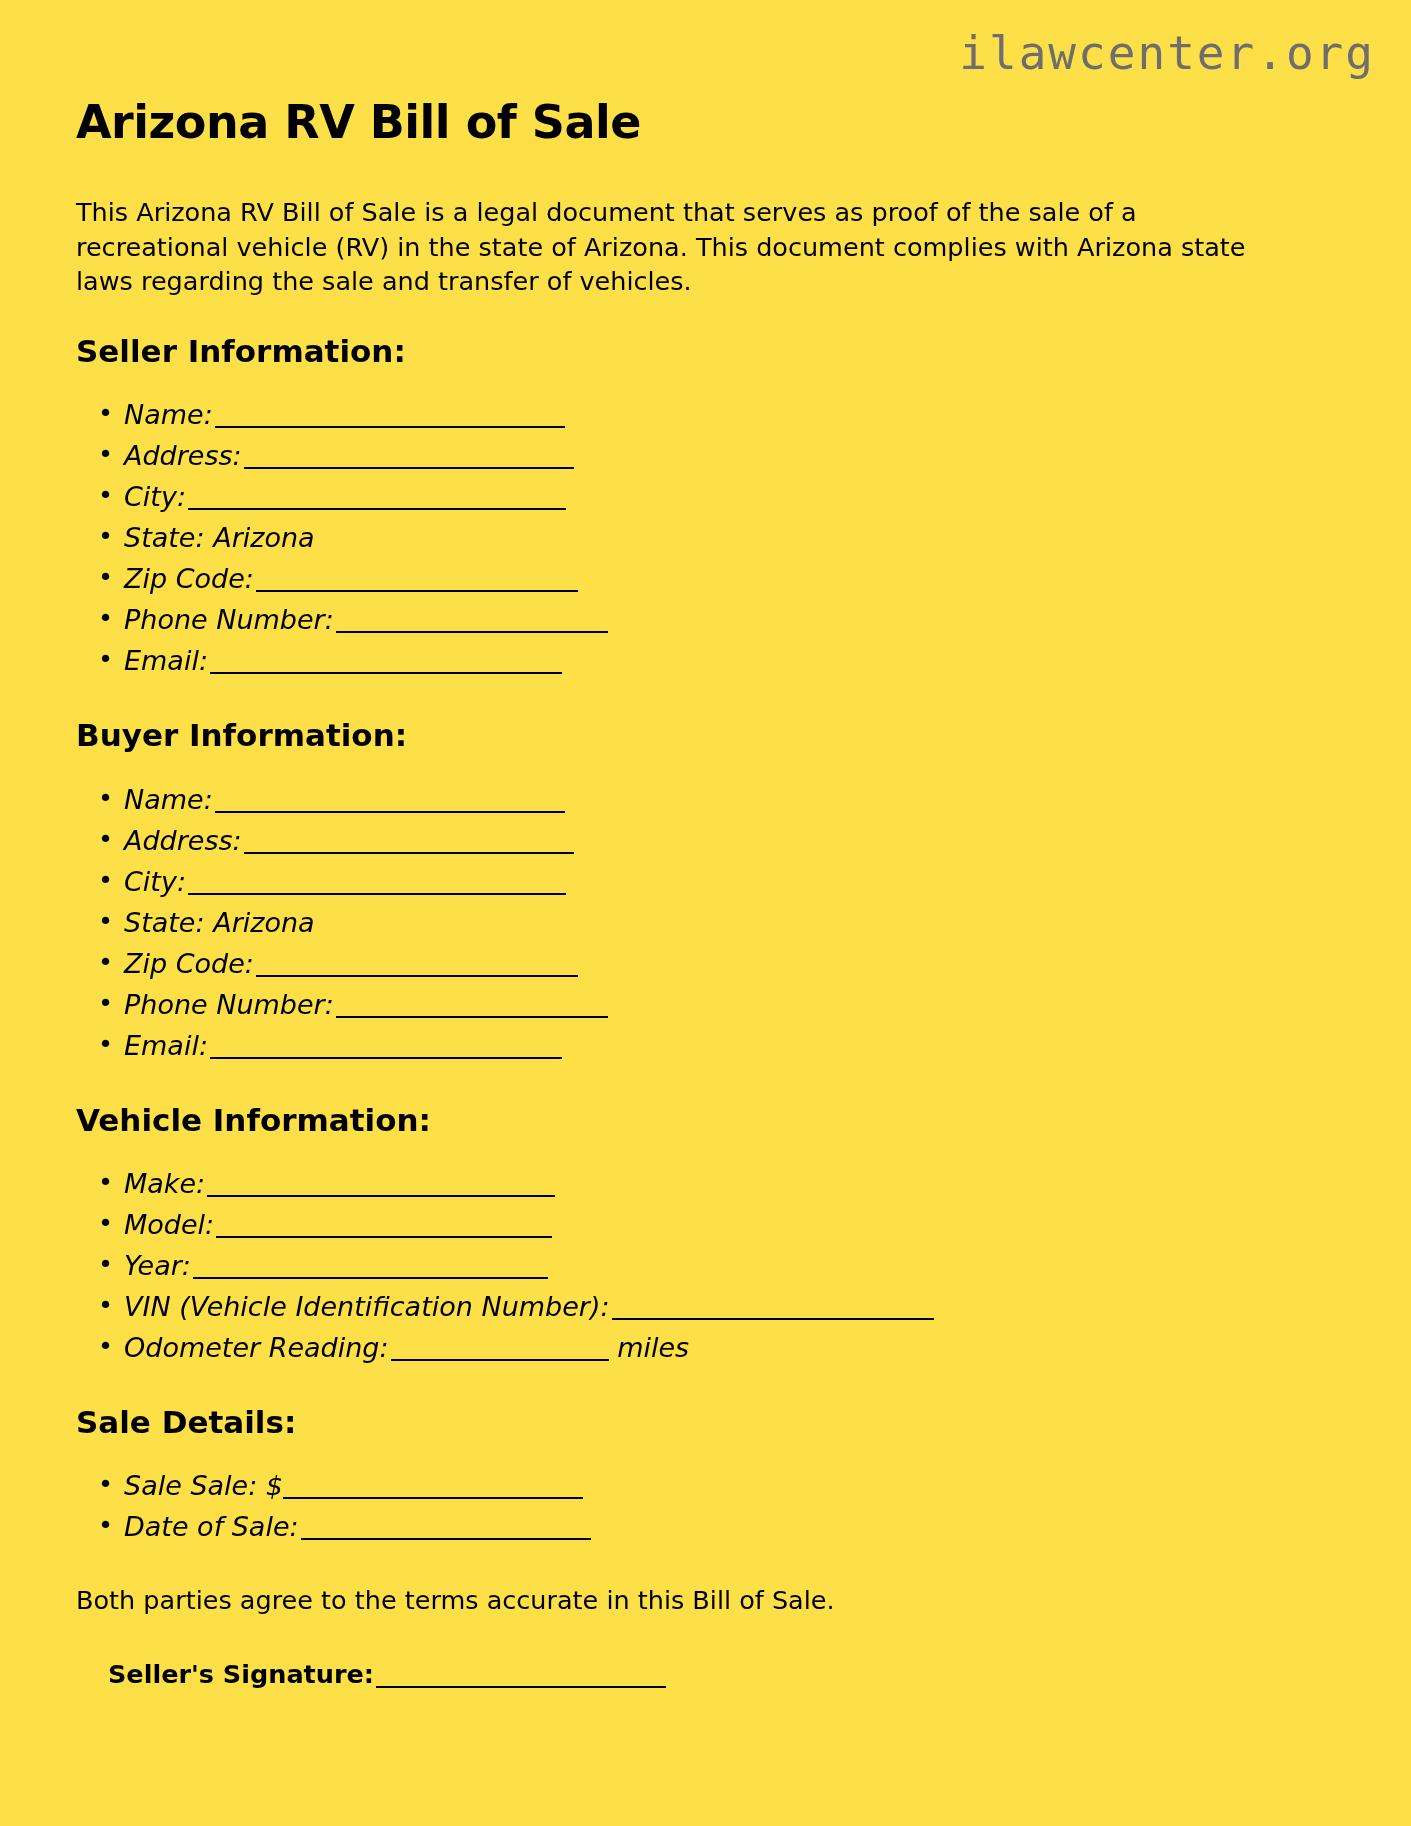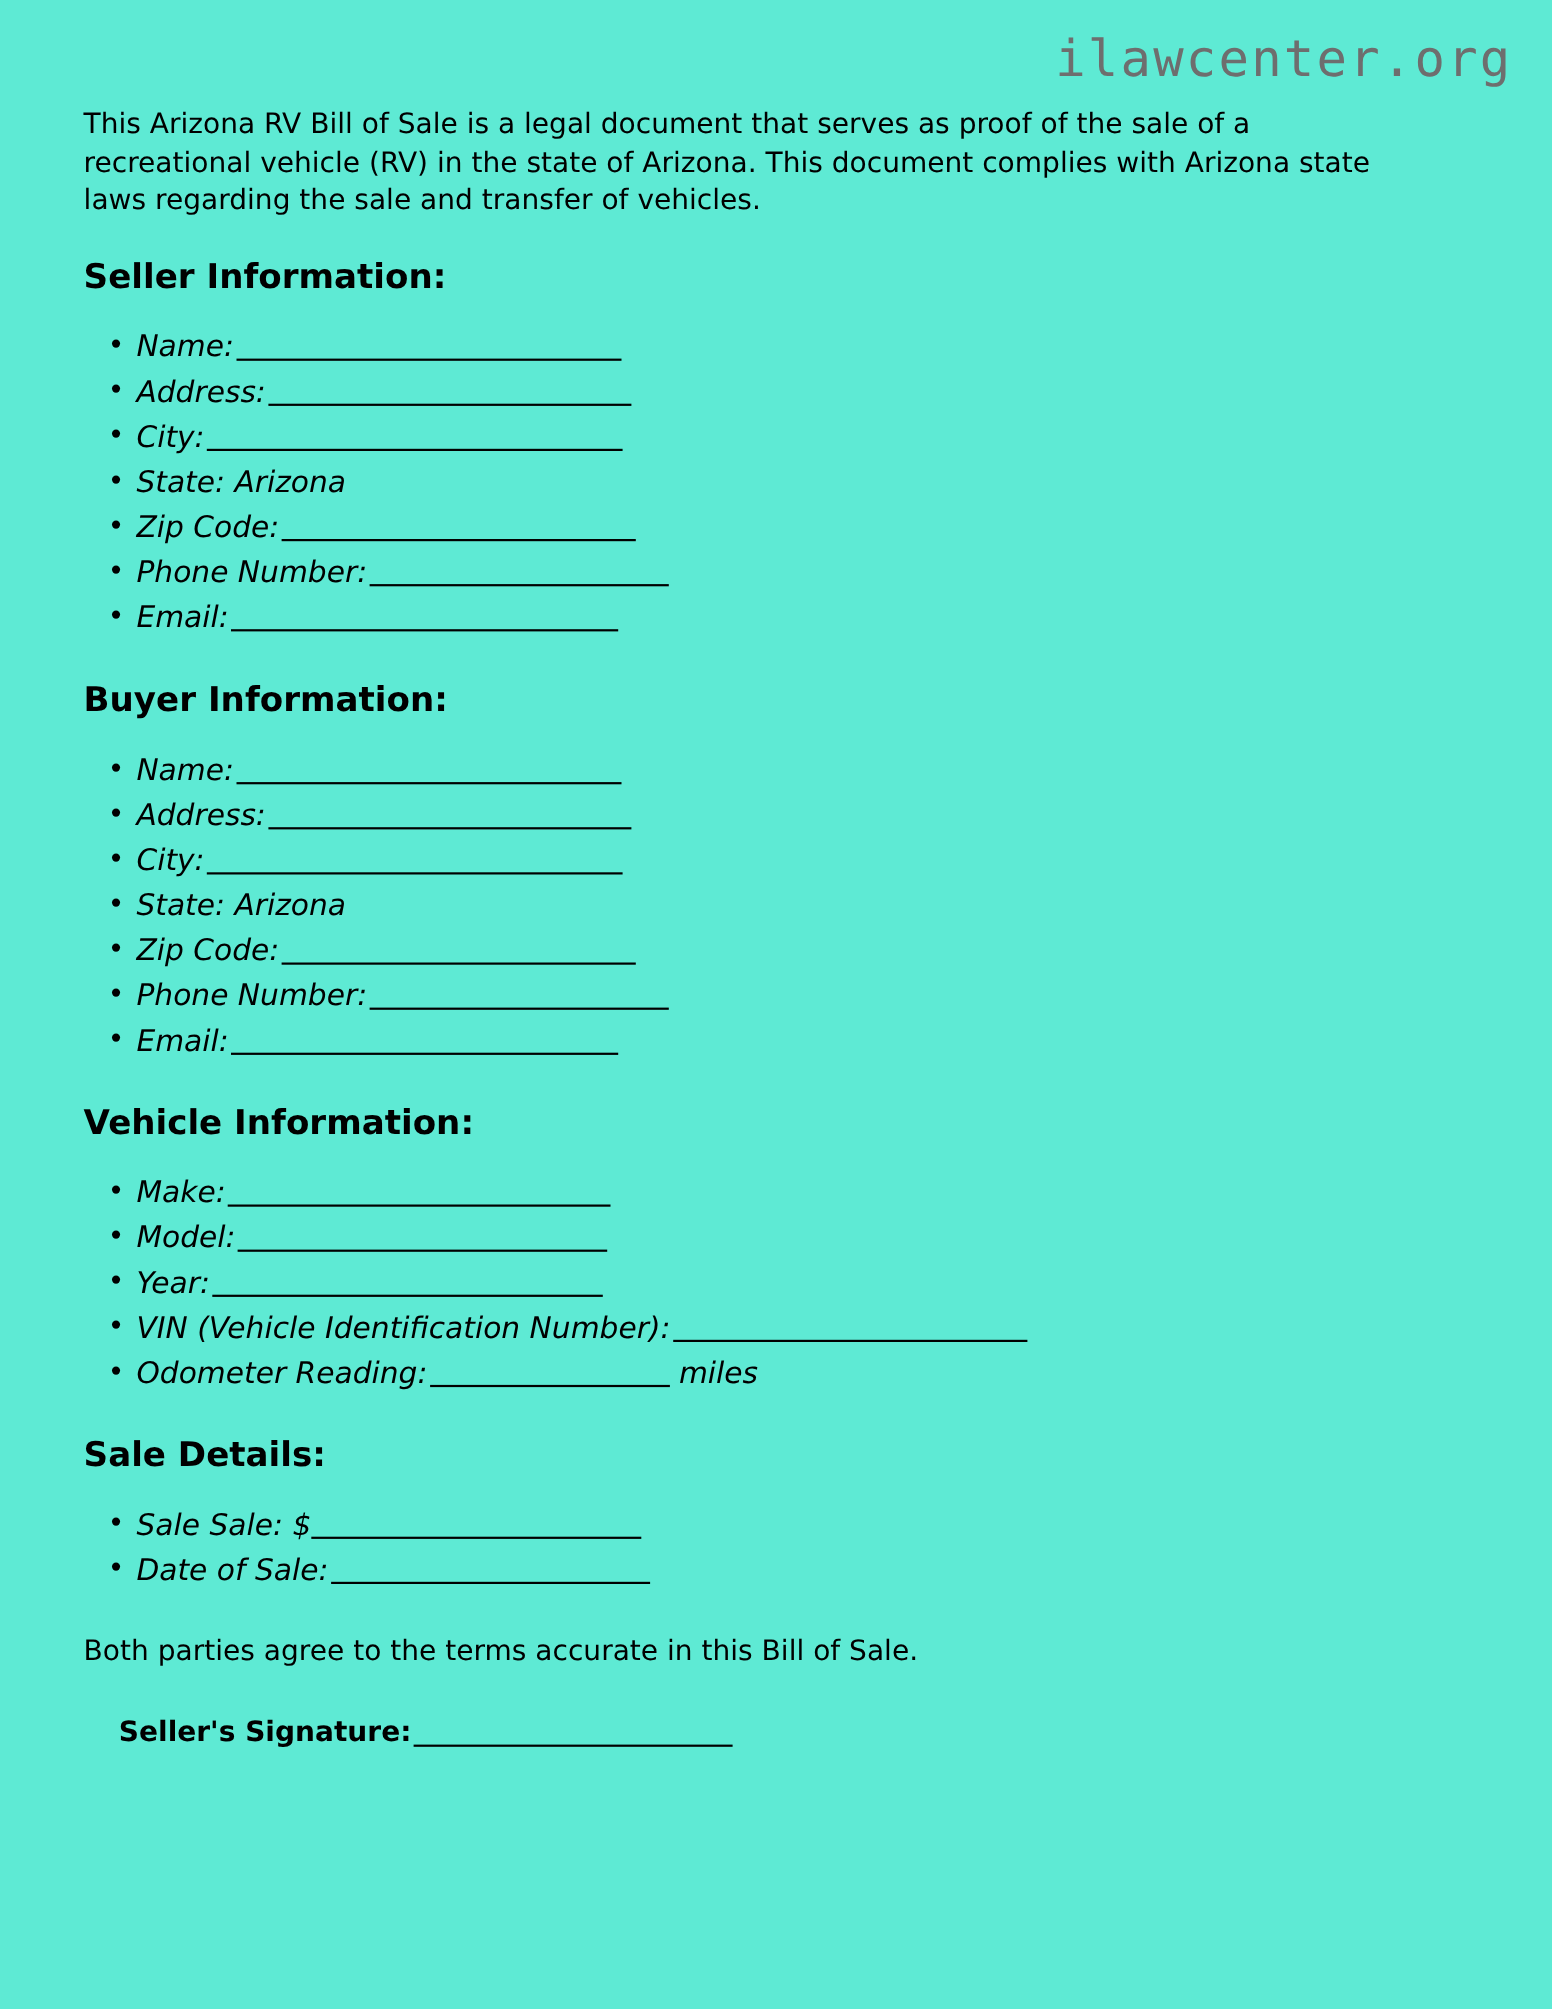--- a/index.html
+++ b/index.html
@@ -4,21 +4,21 @@
 <style>
   html, body {
     margin: 0;
     padding: 0;
     background: #ffffff;
   }
   .page {
     position: relative;
     width: 1411px;
     height: 1826px;
-    background: #5eead4;
+    background: #fde047;
     box-sizing: border-box;
     font-family: "DejaVu Sans", "Liberation Sans", sans-serif;
     color: #000000;
     overflow: hidden;
   }
   .watermark {
     position: absolute;
     top: 30px;
     right: 36px;
     font-family: "DejaVu Sans Mono", "Liberation Mono", monospace;
@@ -93,20 +93,21 @@
 </style>
 </head>
 <body>
 
 <div class="page">
 
   <div class="watermark">ilawcenter.org</div>
 
   <div class="content">
 
+    <h1 class="doc-title">Arizona RV Bill of Sale</h1>
 
     <p class="para">This Arizona RV Bill of Sale is a legal document that serves as proof of the sale of a recreational vehicle (RV) in the state of Arizona. This document complies with Arizona state laws regarding the sale and transfer of vehicles.</p>
 
     <div id="sections-container">
         <h2 class="section-title">Seller Information:</h2>
         <ul class="field-list">
           <li><span>Name:</span><span class="blank" style="width: 350px;"></span></li>
           <li><span>Address:</span><span class="blank" style="width: 330px;"></span></li>
           <li><span>City:</span><span class="blank" style="width: 378px;"></span></li>
           <li><span>State:</span><span> Arizona</span></li>

